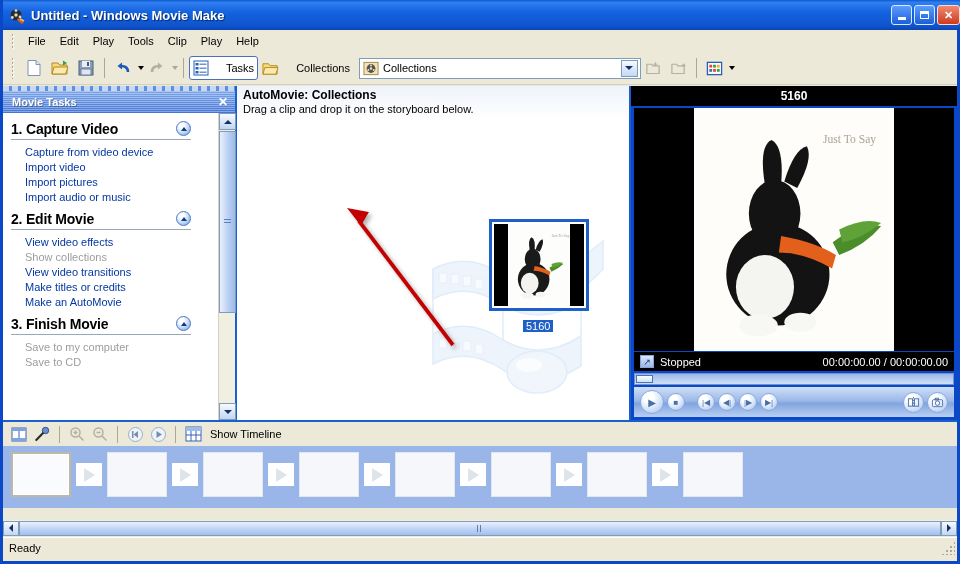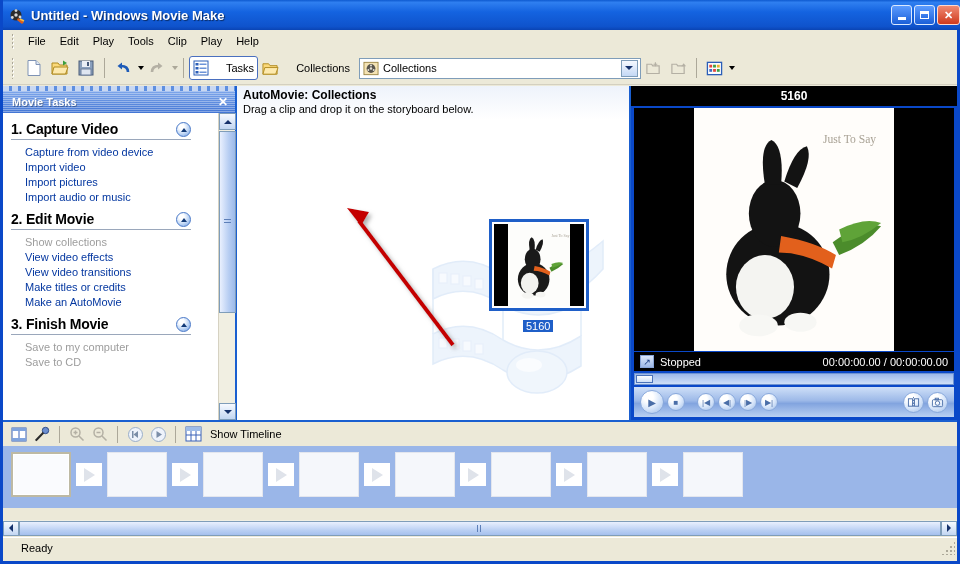--- a/index.html
+++ b/index.html
@@ -68,21 +68,21 @@
   .side-head { height:22px; background:linear-gradient(to bottom,#6f9ae8,#4a7fdc);
     background-image:repeating-linear-gradient(to bottom, rgba(255,255,255,.35) 0 1px, rgba(255,255,255,0) 1px 2px),
                      linear-gradient(to bottom,#7ea6ea,#4275d4);
     display:flex; align-items:center; justify-content:space-between; padding:0 7px 0 9px; }
   .side-head .ttl { color:#fff; font-weight:bold; font-size:11px; text-shadow:1px 1px 0 rgba(0,0,0,.3); }
   .side-head .x { color:#fff; font-weight:bold; font-size:12px; }
   .side-grip { height:5px; background:
       repeating-linear-gradient(to right, #c9d8f2 0 6px, #5e8fe0 6px 9px); }
   .side-body { position:absolute; top:27px; left:0; width:216px; height:307px;
                overflow:hidden; padding:6px 6px 0 8px; background:#fff; }
-  .sec-head { display:flex; align-items:flex-end; justify-content:space-between;
+  .sec-head { display:flex; align-items:flex-start; justify-content:space-between;
               border-bottom:1px solid #9aa7bb; padding-bottom:2px; margin:8px 22px 6px 0; }
   .sec-head:first-child { margin-top:2px; }
   .sec-title { font-size:14px; font-weight:bold; color:#000; letter-spacing:-.2px; }
   .collapse { width:15px; height:15px; border-radius:50%;
     background:radial-gradient(circle at 35% 30%,#ffffff 0 20%,#b9d2f4 60%,#6c9ae0 100%);
     border:1px solid #4a79c8; display:flex; align-items:center; justify-content:center; }
   .chev-up { width:0;height:0;border-left:3.5px solid transparent;border-right:3.5px solid transparent;
              border-bottom:4px solid #123a78; }
   .task-link { color:#0437a0; font-size:11px; margin:0 0 3px 14px; display:block; }
   .task-link.dis { color:#9d9d9d; }
@@ -166,21 +166,21 @@
   .hs-track { flex:1; height:15px; background:#fff; position:relative; }
   .hs-thumb { position:absolute; left:0; top:0; width:100%; height:15px;
               background:linear-gradient(to bottom,#e9f0fe,#b9cff3 65%,#a5c0ee);
               border:1px solid #7f9db9; display:flex; align-items:center; justify-content:center; }
   .hs-thumb .lines { width:6px;height:7px;
       background:repeating-linear-gradient(to right,#5d7fb8 0 1px, transparent 1px 3px); }
   .hs-arrow-l { width:0;height:0;border-top:4px solid transparent;border-bottom:4px solid transparent;border-right:4px solid #15316b; }
   .hs-arrow-r { width:0;height:0;border-top:4px solid transparent;border-bottom:4px solid transparent;border-left:4px solid #15316b; }
 
   .statusbar { position:absolute; left:0; top:537px; width:954px; height:21px;
-     background:#ece9d8; border-top:1px solid #fff; display:flex; align-items:center; padding-left:18px; }
+     background:#ece9d8; border-top:1px solid #fff; display:flex; align-items:center; padding-left:6px; }
   .statusbar .txt { font-size:11px; color:#000; }
   .grip-corner { margin-left:auto; width:14px; height:14px; margin-right:2px;
      background-image:radial-gradient(#aca899 45%, transparent 46%);
      background-size:4px 4px;
      clip-path:polygon(100% 0,100% 100%,0 100%); }
 </style>
 </head>
 <body>
 
 <div id="app">
@@ -352,22 +352,22 @@
         <a class="task-link">Import video</a>
         <a class="task-link">Import pictures</a>
         <a class="task-link">Import audio or music</a>
 
         <div class="sec-head">
           <span class="sec-title">2. Edit Movie</span>
           <span class="collapse">
               <span class="chev-up"></span>
             </span>
         </div>
+        <a class="task-link">View video effects</a>
         <a class="task-link dis">Show collections</a>
-        <a class="task-link">View video effects</a>
         <a class="task-link">View video transitions</a>
         <a class="task-link">Make titles or credits</a>
         <a class="task-link">Make an AutoMovie</a>
 
         <div class="sec-head">
           <span class="sec-title">3. Finish Movie</span>
           <span class="collapse">
               <span class="chev-up"></span>
             </span>
         </div>

